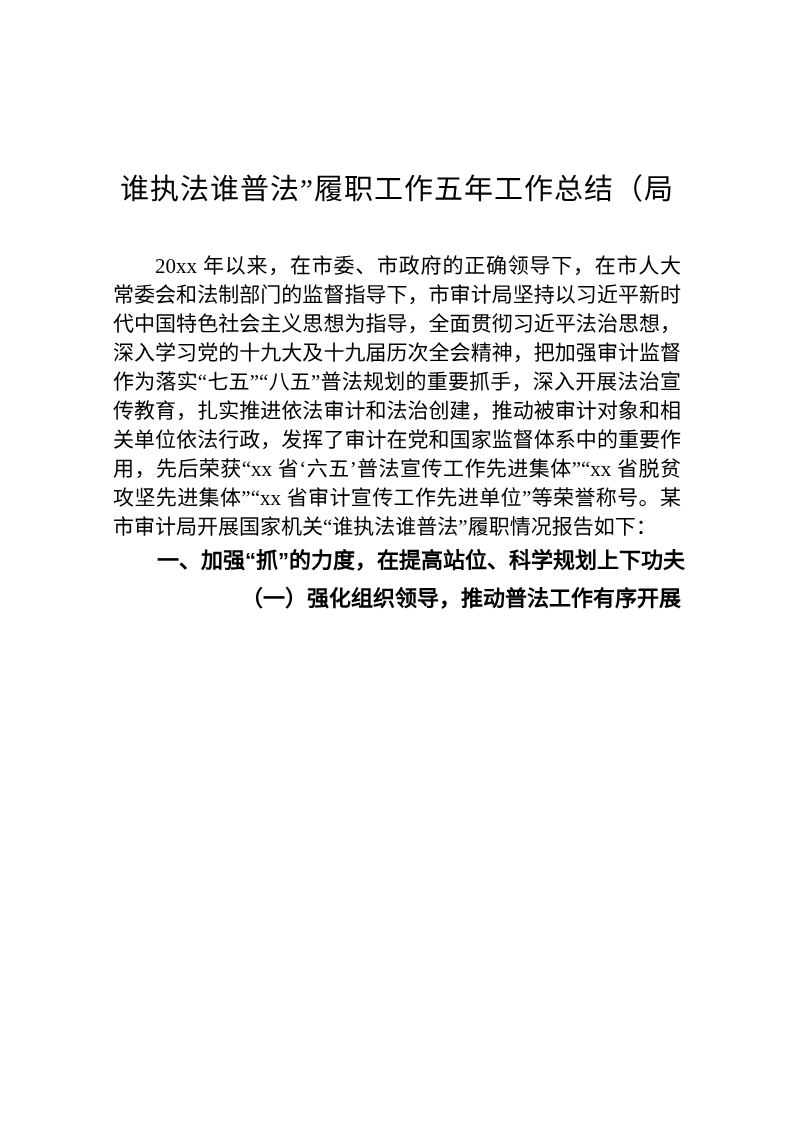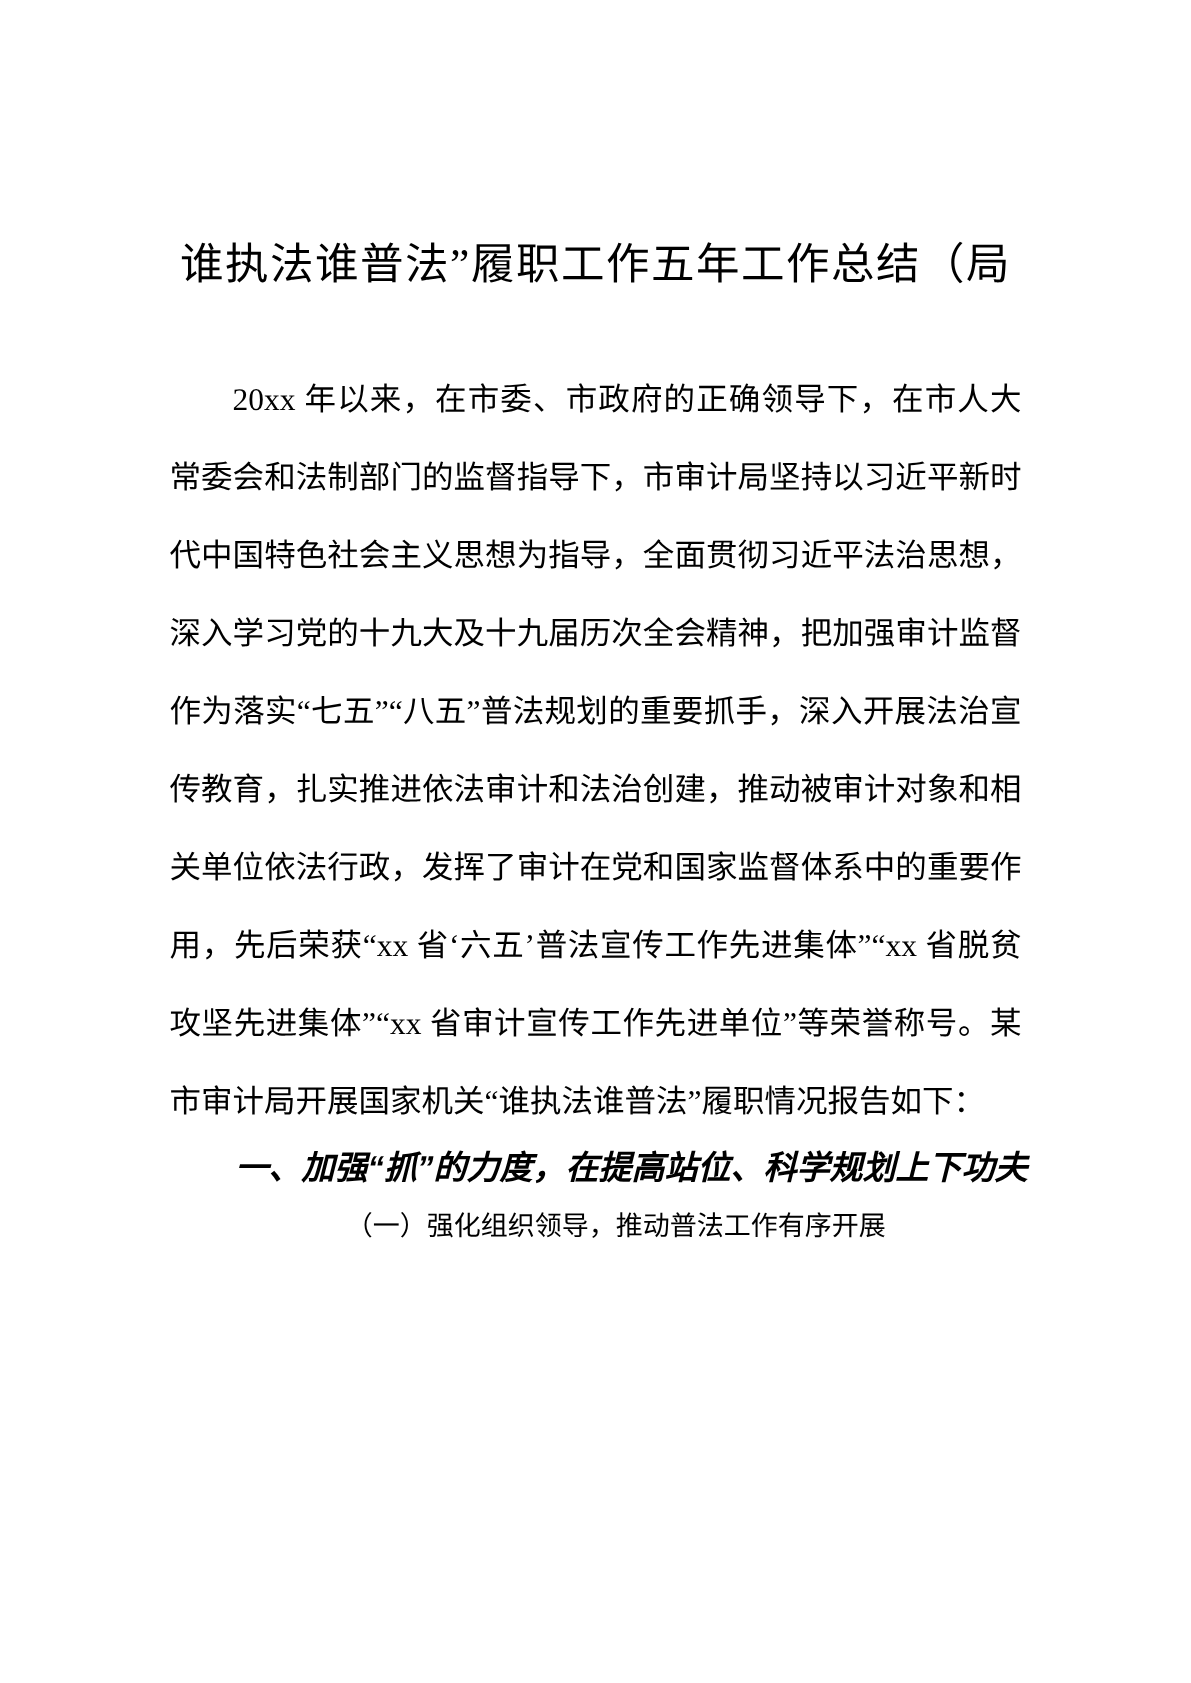--- a/index.html
+++ b/index.html
@@ -4,21 +4,21 @@
 <style>
   html, body {
     margin: 0;
     padding: 0;
     background: #ffffff;
   }
   .page {
     position: relative;
     width: 794px;
     height: 882px;
-    margin: 0 auto;
+    margin: 12px auto;
     background: #ffffff;
     box-sizing: border-box;
     padding: 0 113px;
     overflow: hidden;
     color: #000000;
     font-family: "Liberation Serif", "DejaVu Serif", serif;
   }
   .doc-title {
     margin: 142px 0 0 0;
     font-size: 29px;
@@ -27,46 +27,45 @@
     text-align: center;
     letter-spacing: 1px;
   }
   .title-line {
     display: block;
     white-space: nowrap;
   }
   .body-para {
     margin: 0;
     font-size: 21px;
-    line-height: 52px;
+    line-height: 29px;
     text-align: justify;
     text-justify: inter-character;
     text-indent: 2em;
   }
   .intro-para {
     margin-top: 28px;
   }
   .section-heading {
     margin: 0;
     font-family: "Liberation Sans", "DejaVu Sans", sans-serif;
     font-size: 22px;
     font-weight: 700;
     line-height: 38px;
     text-indent: 2em;
     text-align: right;
     white-space: nowrap;
-    font-style: italic;
   }
   .sub-heading {
     margin: 0;
-    font-size: 18px;
-    font-weight: 400;
+    font-size: 22px;
+    font-weight: 700;
     line-height: 38px;
     text-indent: 1.5em;
-    text-align: center;
+    text-align: right;
     white-space: nowrap;
   }
   .continuation-para {
     white-space: pre-wrap;
   }
 </style>
 </head>
 <body>
 
 <div class="page">

